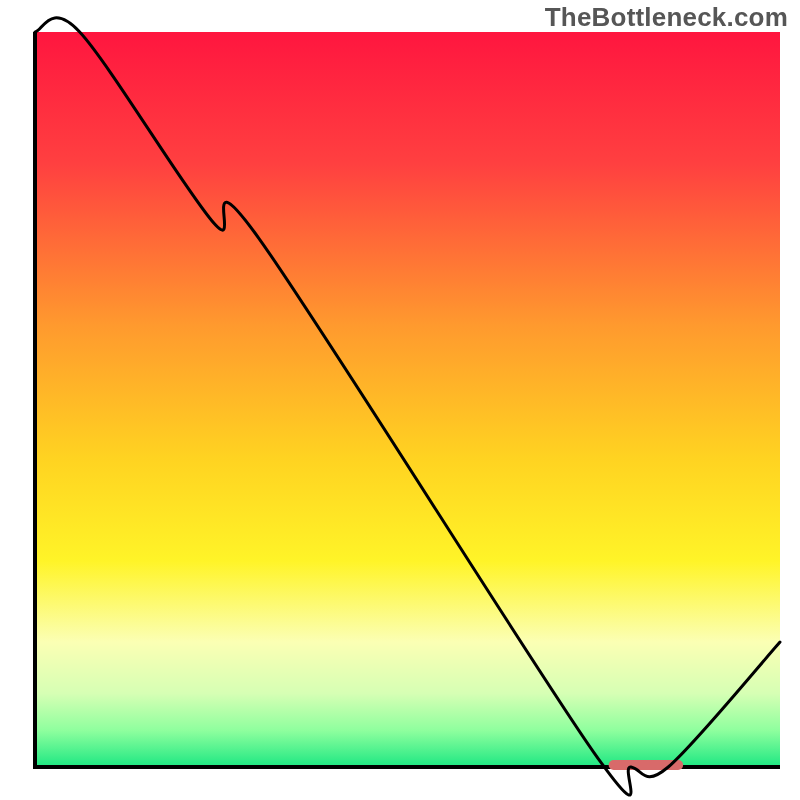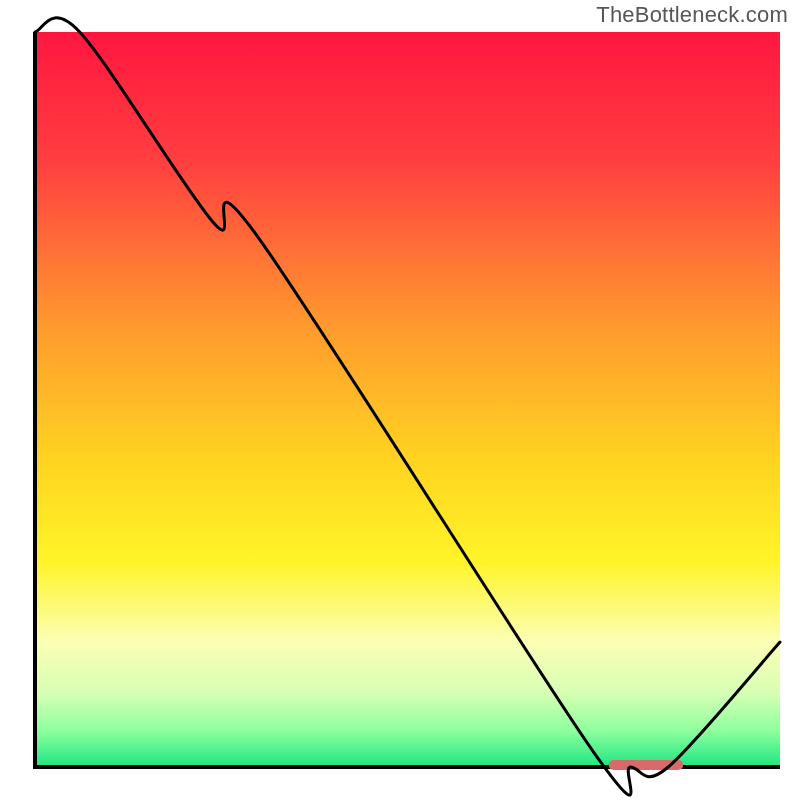--- a/index.html
+++ b/index.html
@@ -13,22 +13,22 @@
   }
   .container {
     position: relative;
     width: 800px;
     height: 800px;
   }
   .attribution {
     position: absolute;
     top: 2px;
     right: 12px;
-    font-size: 22px;
-    font-weight: 400;
+    font-size: 26px;
+    font-weight: 700;
     color: #565656;
     letter-spacing: 0.2px;
   }
   svg {
     display: block;
   }
 </style>
 </head>
 <body>
 

